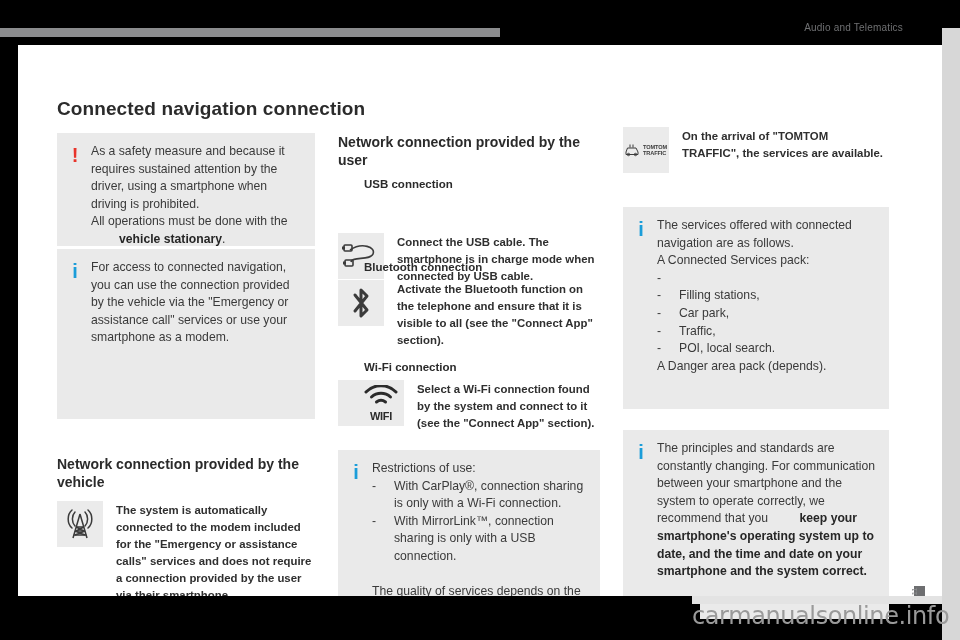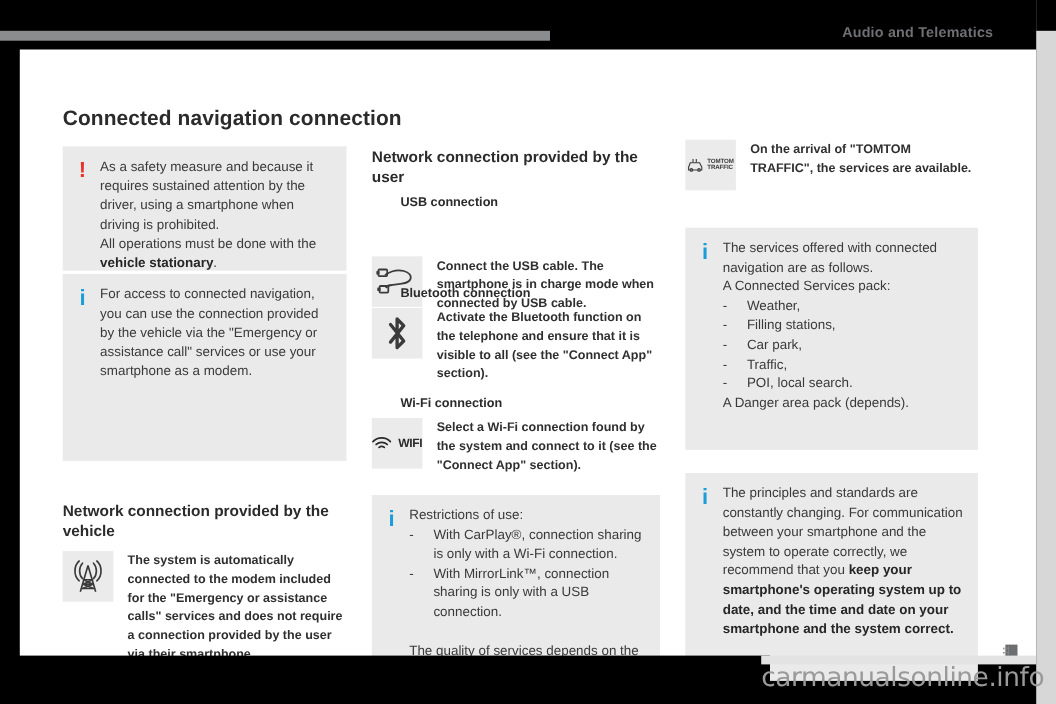--- a/index.html
+++ b/index.html
@@ -32,22 +32,22 @@
   
   .header-bar {
     position: absolute;
     left: 0px; top: 28px;
     width: 500px; height: 9px;
     background: #8b8c8e;
   }
   .header-title {
     position: absolute;
     right: 57px; top: 22px;
-    font-size: 13px;
-    font-weight: bold;
+    font-size: 10px;
+    font-weight: normal;
     color: #6f7072;
     letter-spacing: .2px;
     white-space: nowrap;
   }
   .right-edge {
     position: absolute;
     right: 0; top: 0;
     width: 18px; height: 640px;
     background: #d7d7d7;
   }
@@ -90,21 +90,21 @@
     padding-top: 2px;
     text-align: center;
   }
   .glyph.warn { color: #e8332a; font-size: 20px; }
   .glyph.info { color: #1b9dd9; font-size: 20px; }
   .note .body {
     font-size: 12.2px;
     line-height: 17.6px;
     color: #3a3a3a;
   }
-  .note .body b { color: #262626; }
+  .note .body b { color: #262626; margin-left: 28px; }
 
   
   .sec-head {
     position: absolute;
     font-size: 14px;
     font-weight: bold;
     color: #2b2b2b;
     line-height: 18px;
   }
   .sub-head {
@@ -256,21 +256,21 @@
       <div class="iconbox">
         <svg width="26" height="36" viewBox="0 0 26 36" aria-hidden="true">
           <path d="M7 10 L19 25 L13 31 L13 5 L19 11 L7 26" stroke="#3b3b3b" stroke-width="3" fill="none" stroke-linejoin="round" stroke-linecap="round"></path>
         </svg>
       </div>
       <div class="txt">Activate the Bluetooth function on the telephone and ensure that it is visible to all (see the "Connect App" section).</div>
     </div>
 
     <div class="sub-head" style="left:0; top:228px;">Wi-Fi connection</div>
     <div class="iconrow" style="left:0; top:247px; width:262px;">
-      <div class="iconbox" style="flex-direction:row; gap:6px;">
+      <div class="iconbox" style="flex-direction:column; gap:6px;padding-left:20px;">
         <svg width="34" height="20" viewBox="0 0 34 20" aria-hidden="true">
           <g stroke="#2b2b2b" fill="none" stroke-linecap="round">
             <path d="M2 7 A21 21 0 0 1 32 7" stroke-width="3"></path>
             <path d="M7.5 12 A14 14 0 0 1 26.5 12" stroke-width="3"></path>
             <path d="M12.5 17 A7.5 7.5 0 0 1 21.5 17" stroke-width="3"></path>
           </g>
         </svg>
         <div style="font-size:11px;font-weight:bold;color:#2b2b2b;letter-spacing:-0.3px;line-height:11px;">WIFI</div>
       </div>
       <div class="txt">Select a Wi-Fi connection found by the system and connect to it (see the "Connect App" section).</div>
@@ -314,21 +314,20 @@
       <div class="txt">On the arrival of "TOMTOM TRAFFIC", the services are available.</div>
     </div>
 
     <div class="note" style="left:0; top:80px; width:266px; height:202px;">
       <div class="glyph info">i</div>
       <div class="body">
         <div>The services offered with connected navigation are as follows.</div>
         <div>A Connected Services pack:</div>
         <div class="bul">
           <span class="dash">-</span>
-          <span class="bt">Weather,</span>
         </div>
         <div class="bul">
           <span class="dash">-</span>
           <span class="bt">Filling stations,</span>
         </div>
         <div class="bul">
           <span class="dash">-</span>
           <span class="bt">Car park,</span>
         </div>
         <div class="bul">

